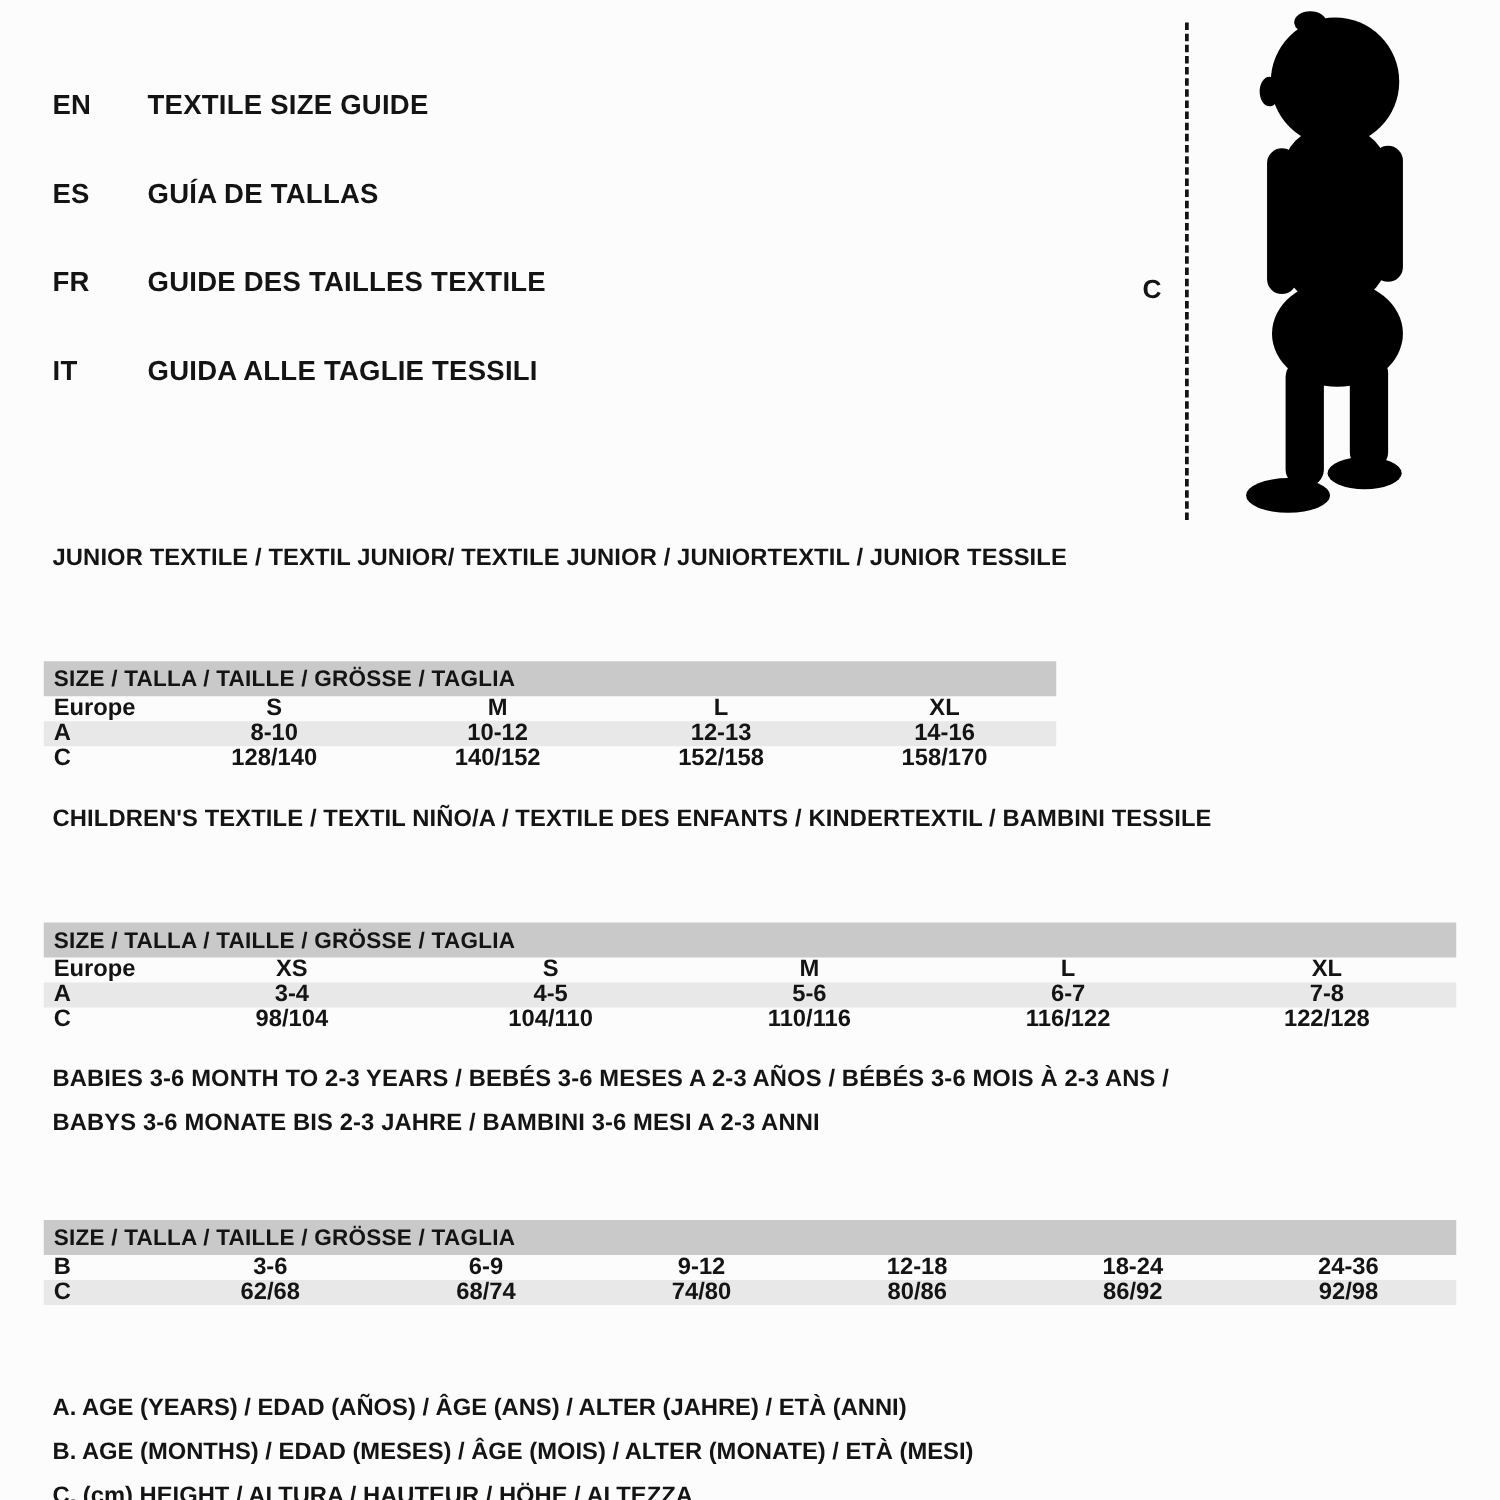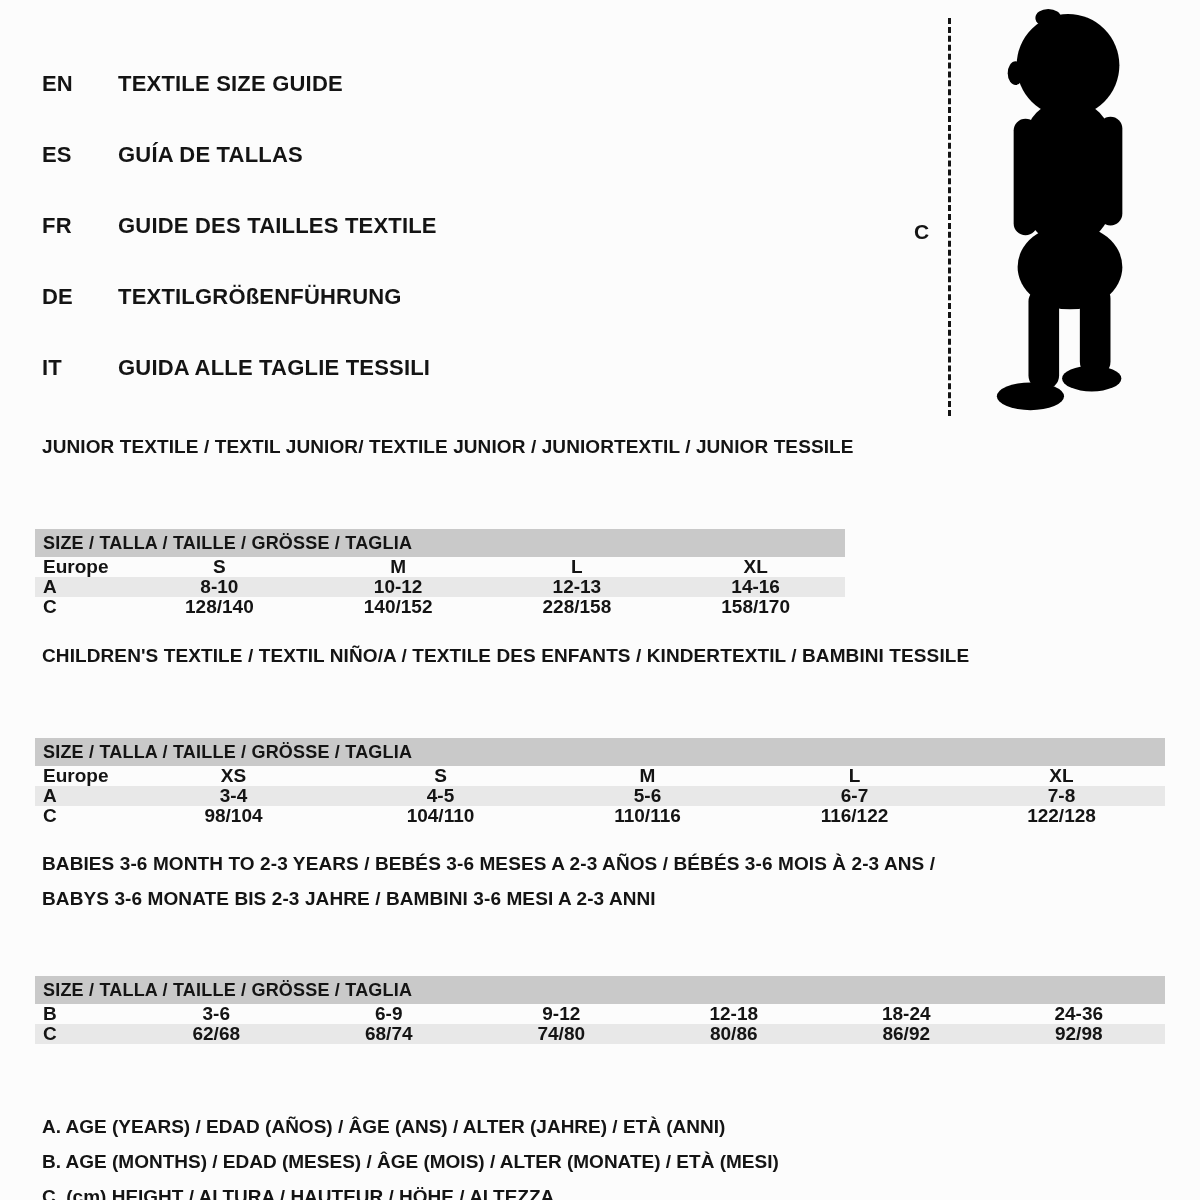--- a/index.html
+++ b/index.html
@@ -57,24 +57,20 @@
   </div>
   <div class="lang-row">
     <span class="lang-code">ES</span>
     <span class="lang-label">GUÍA DE TALLAS</span>
   </div>
   <div class="lang-row">
     <span class="lang-code">FR</span>
     <span class="lang-label">GUIDE DES TAILLES TEXTILE</span>
   </div>
   <div class="lang-row">
-    <span class="lang-code">DE</span>
-    <span class="lang-label">TEXTILGRÖßENFÜHRUNG</span>
-  </div>
-  <div class="lang-row">
     <span class="lang-code">IT</span>
     <span class="lang-label">GUIDA ALLE TAGLIE TESSILI</span>
   </div>
 </div>
 
 <div class="figure-area">
   <span class="measure-label">C</span>
   <div class="measure-line"></div>
   <svg class="silhouette" viewBox="0 0 200 420" xmlns="http://www.w3.org/2000/svg">
     <g fill="#000000">
@@ -117,21 +113,21 @@
     <span class="tlabel">A</span>
     <span class="tcell">8-10</span>
     <span class="tcell">10-12</span>
     <span class="tcell">12-13</span>
     <span class="tcell">14-16</span>
   </div>
   <div class="trow">
     <span class="tlabel">C</span>
     <span class="tcell">128/140</span>
     <span class="tcell">140/152</span>
-    <span class="tcell">228/158</span>
+    <span class="tcell">152/158</span>
     <span class="tcell">158/170</span>
   </div>
 </div>
 
 <div class="section-title" style="top: 645px;">CHILDREN'S TEXTILE / TEXTIL NIÑO/A / TEXTILE DES ENFANTS / KINDERTEXTIL / BAMBINI TESSILE</div>
 
 <div class="size-table" style="top: 690px; width: 1130px;">
   <div class="table-header">SIZE / TALLA / TAILLE / GRÖSSE / TAGLIA</div>
   <div class="trow">
     <span class="tlabel">Europe</span>

